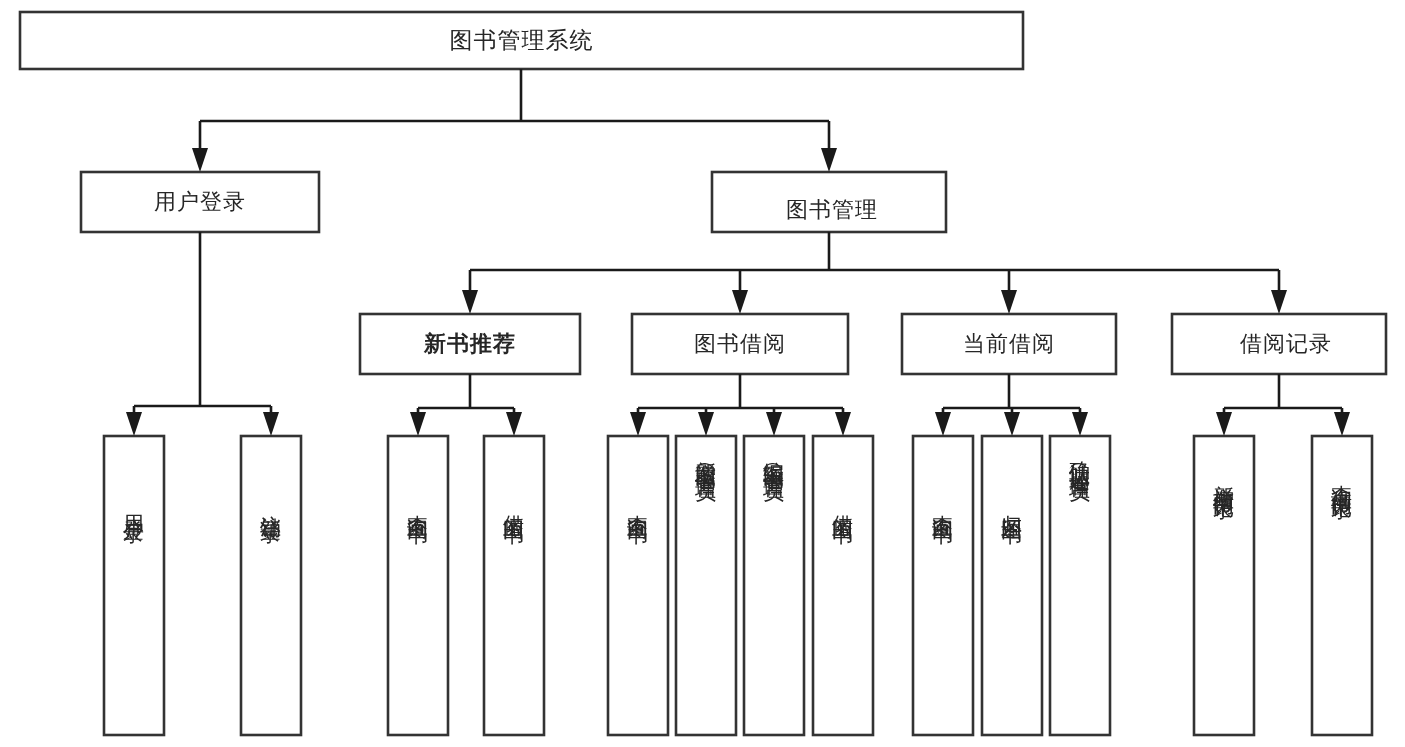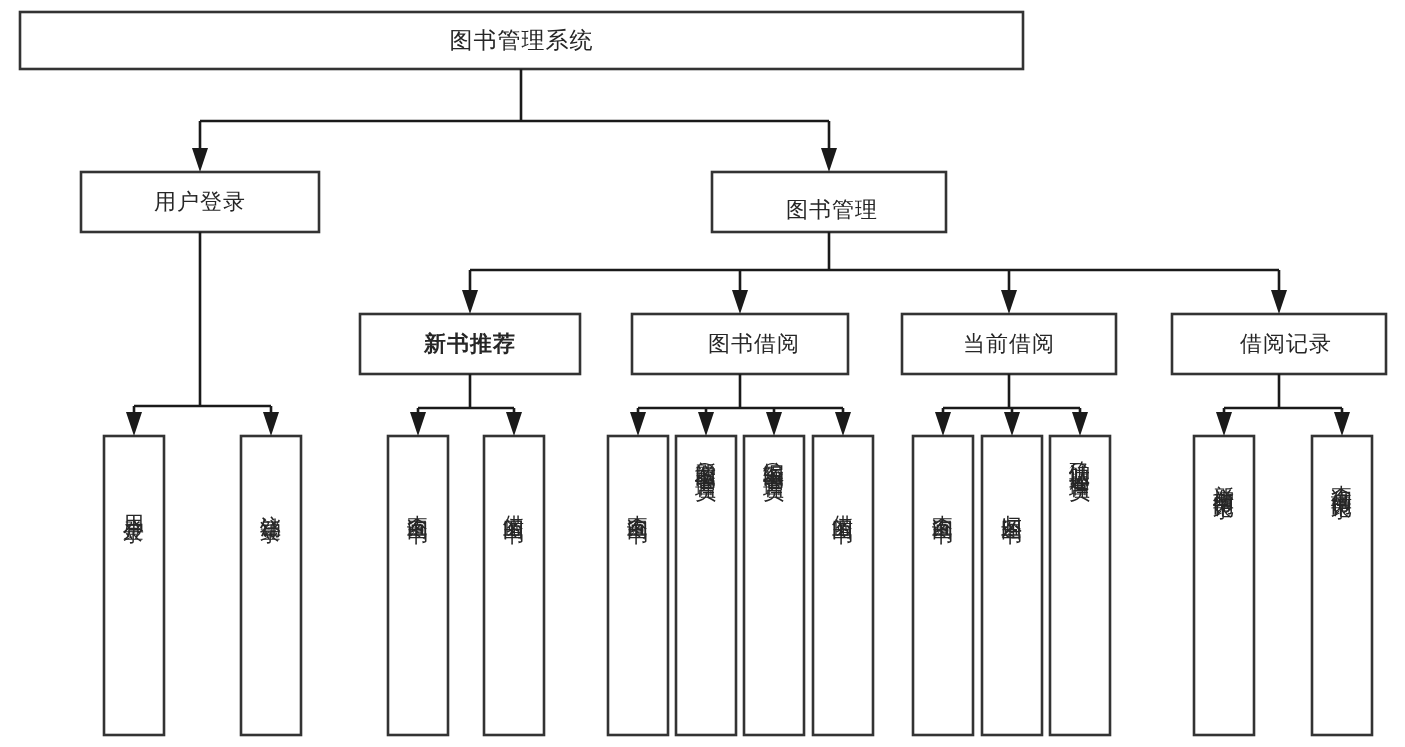--- a/index.html
+++ b/index.html
@@ -200,21 +200,21 @@
   </div>
 
   <div class="hlabel-wrap" style="left:712px; top:172px; width:240px; height:60px;margin-top:8px;">
     <span class="hlabel-text">图书管理</span>
   </div>
 
   <div class="hlabel-wrap" style="left:360px; top:314px; width:220px; height:60px;font-weight:bold;">
     <span class="hlabel-text">新书推荐</span>
   </div>
 
-  <div class="hlabel-wrap" style="left:632px; top:314px; width:216px; height:60px;padding-left:14px;">
+  <div class="hlabel-wrap" style="left:632px; top:314px; width:216px; height:60px;">
     <span class="hlabel-text">图书借阅</span>
   </div>
 
   <div class="hlabel-wrap" style="left:902px; top:314px; width:214px; height:60px;">
     <span class="hlabel-text">当前借阅</span>
   </div>
 
   <div class="hlabel-wrap" style="left:1172px; top:314px; width:228px; height:60px;">
     <span class="hlabel-text">借阅记录</span>
   </div>

